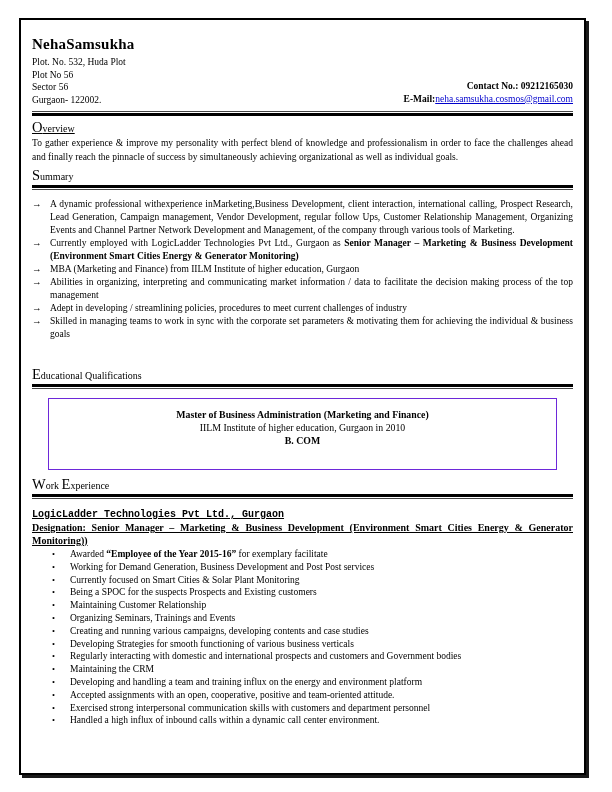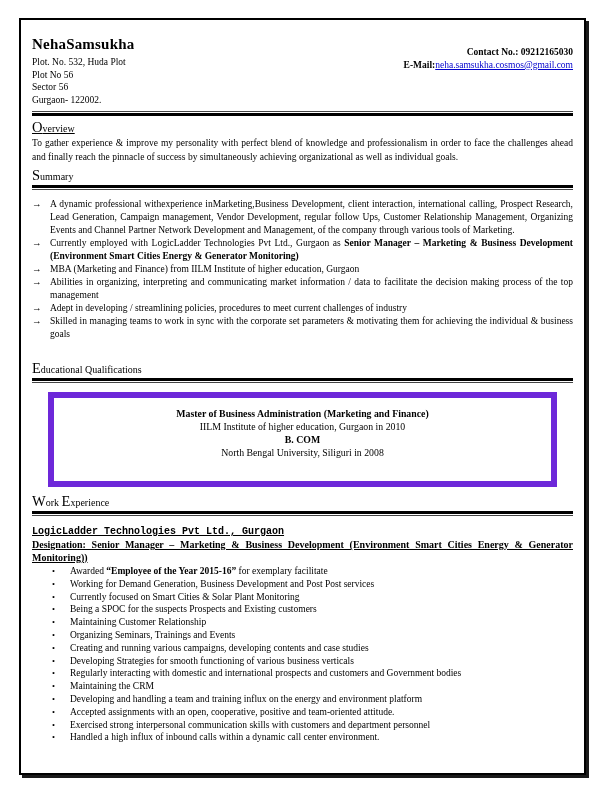--- a/index.html
+++ b/index.html
@@ -3,42 +3,42 @@
 <meta charset="utf-8">
 <style>
   html,body{margin:0;padding:0;background:#ffffff;}
   body{width:612px;height:792px;position:relative;font-family:"Liberation Serif","DejaVu Serif",serif;color:#000;}
   .sheet{
     position:absolute;left:19px;top:18px;width:567px;height:757px;
     box-sizing:border-box;border:2.5px solid #000;box-shadow:3px 3px 0 #1a1a1a;
     padding:10px 11px 8px 11px;background:#fff;overflow:hidden;
   }
   
-  .hdr{display:flex;justify-content:space-between;align-items:flex-start;margin-top:6px;}
+  .hdr{display:flex;justify-content:space-between;align-items:flex-end;margin-top:6px;}
   .name{font-size:15px;font-weight:bold;margin:0 0 3px 0;letter-spacing:.2px;}
   .addr p{margin:0;font-size:9.5px;line-height:12.5px;}
   .contact{text-align:right;margin-top:10px;}
   .contact p{margin:0;font-size:9.5px;line-height:13px;}
   .b{font-weight:bold;}
   .link{color:#0000cc;text-decoration:underline;cursor:pointer;}
   
   .rule-thin-thick{border-top:1px solid #444;border-bottom:3px solid #000;height:1px;margin:5px 0 2px 0;}
   .rule-thick-thin{border-top:3px solid #000;border-bottom:1px solid #444;height:1px;margin:1px 0 4px 0;}
   
   .sec-h{font-size:10px;margin:3px 0 1px 0;font-weight:normal;}
   .sec-h .lg{font-size:14.5px;}
   .u-heading span{text-decoration:underline;}
   .body-text{font-size:9.5px;line-height:13.5px;text-align:justify;margin:0;}
   
   .alist{margin:8px 0 0 0;}
   .alist .li{display:flex;font-size:9.5px;line-height:13px;text-align:justify;}
   .alist .marker{flex:0 0 18px;}
   .alist .txt{flex:1;}
   
-  .edu-box{border:6px solid #6d28d9;margin:9px 16px 6px 16px;padding:9px 8px 22px 8px;text-align:center;}
+  .edu-box{border:1px solid #6d28d9;margin:9px 16px 6px 16px;padding:9px 8px 22px 8px;text-align:center;}
   .edu-box p{margin:0;font-size:9.8px;line-height:13px;}
   
   .company{font-size:10px;font-weight:bold;text-decoration:underline;margin:9px 0 0 0;line-height:13px;font-family:Liberation Mono, monospace;}
   .designation{font-size:10px;font-weight:bold;text-decoration:underline;margin:0;line-height:13px;text-align:justify;}
   .keyresp{font-size:10px;font-weight:bold;text-decoration:underline;margin:13px 0 2px 0;line-height:13px;}
   
   .dlist{margin:1px 0 0 18px;}
   .dlist .li{display:flex;font-size:9.5px;line-height:12.8px;}
   .dlist .marker{flex:0 0 18px;font-size:8.5px;padding-left:2px;}
   .dlist .txt{flex:1;}
@@ -91,27 +91,26 @@
     <div class="li">
         <span class="marker">→</span>
         <span class="txt"><span>Adept in developing / streamlining policies, procedures to meet current challenges of industry</span></span>
       </div>
     <div class="li">
         <span class="marker">→</span>
         <span class="txt"><span>Skilled in managing teams to work in sync with the corporate set parameters &amp; motivating them for achieving the individual &amp; business goals</span></span>
       </div>
   </div>
 
-  <h2 class="sec-h" style="margin-top:19px;"><span class="lg">E</span><span>ducational Qualifications</span></h2>
+  <h2 class="sec-h" style="margin-top:25px;"><span class="lg">E</span><span>ducational Qualifications</span></h2>
   <div class="rule-thick-thin"></div>
   <div class="edu-box">
     <p><span class="b">Master of Business Administration (Marketing and Finance)</span></p>
     <p><span>IILM Institute of higher education, Gurgaon in 2010</span></p>
     <p><span class="b">B. COM</span></p>
-    <p><span>North Bengal University, Siliguri in 2008</span></p>
   </div>
 
   <h2 class="sec-h" style="margin-top:6px;"><span class="lg">W</span><span>ork </span><span class="lg">E</span><span>xperience</span></h2>
   <div class="rule-thick-thin"></div>
   <p class="company">LogicLadder Technologies Pvt Ltd., Gurgaon</p>
   <p class="designation">Designation: Senior Manager – Marketing &amp; Business Development (Environment Smart Cities Energy &amp; Generator Monitoring))</p>
   <div class="dlist">
     <div class="li">
         <span class="marker">•</span>
         <span class="txt"><span>Awarded </span><span class="b">“Employee of the Year 2015-16”</span><span> for exemplary facilitate</span></span>

